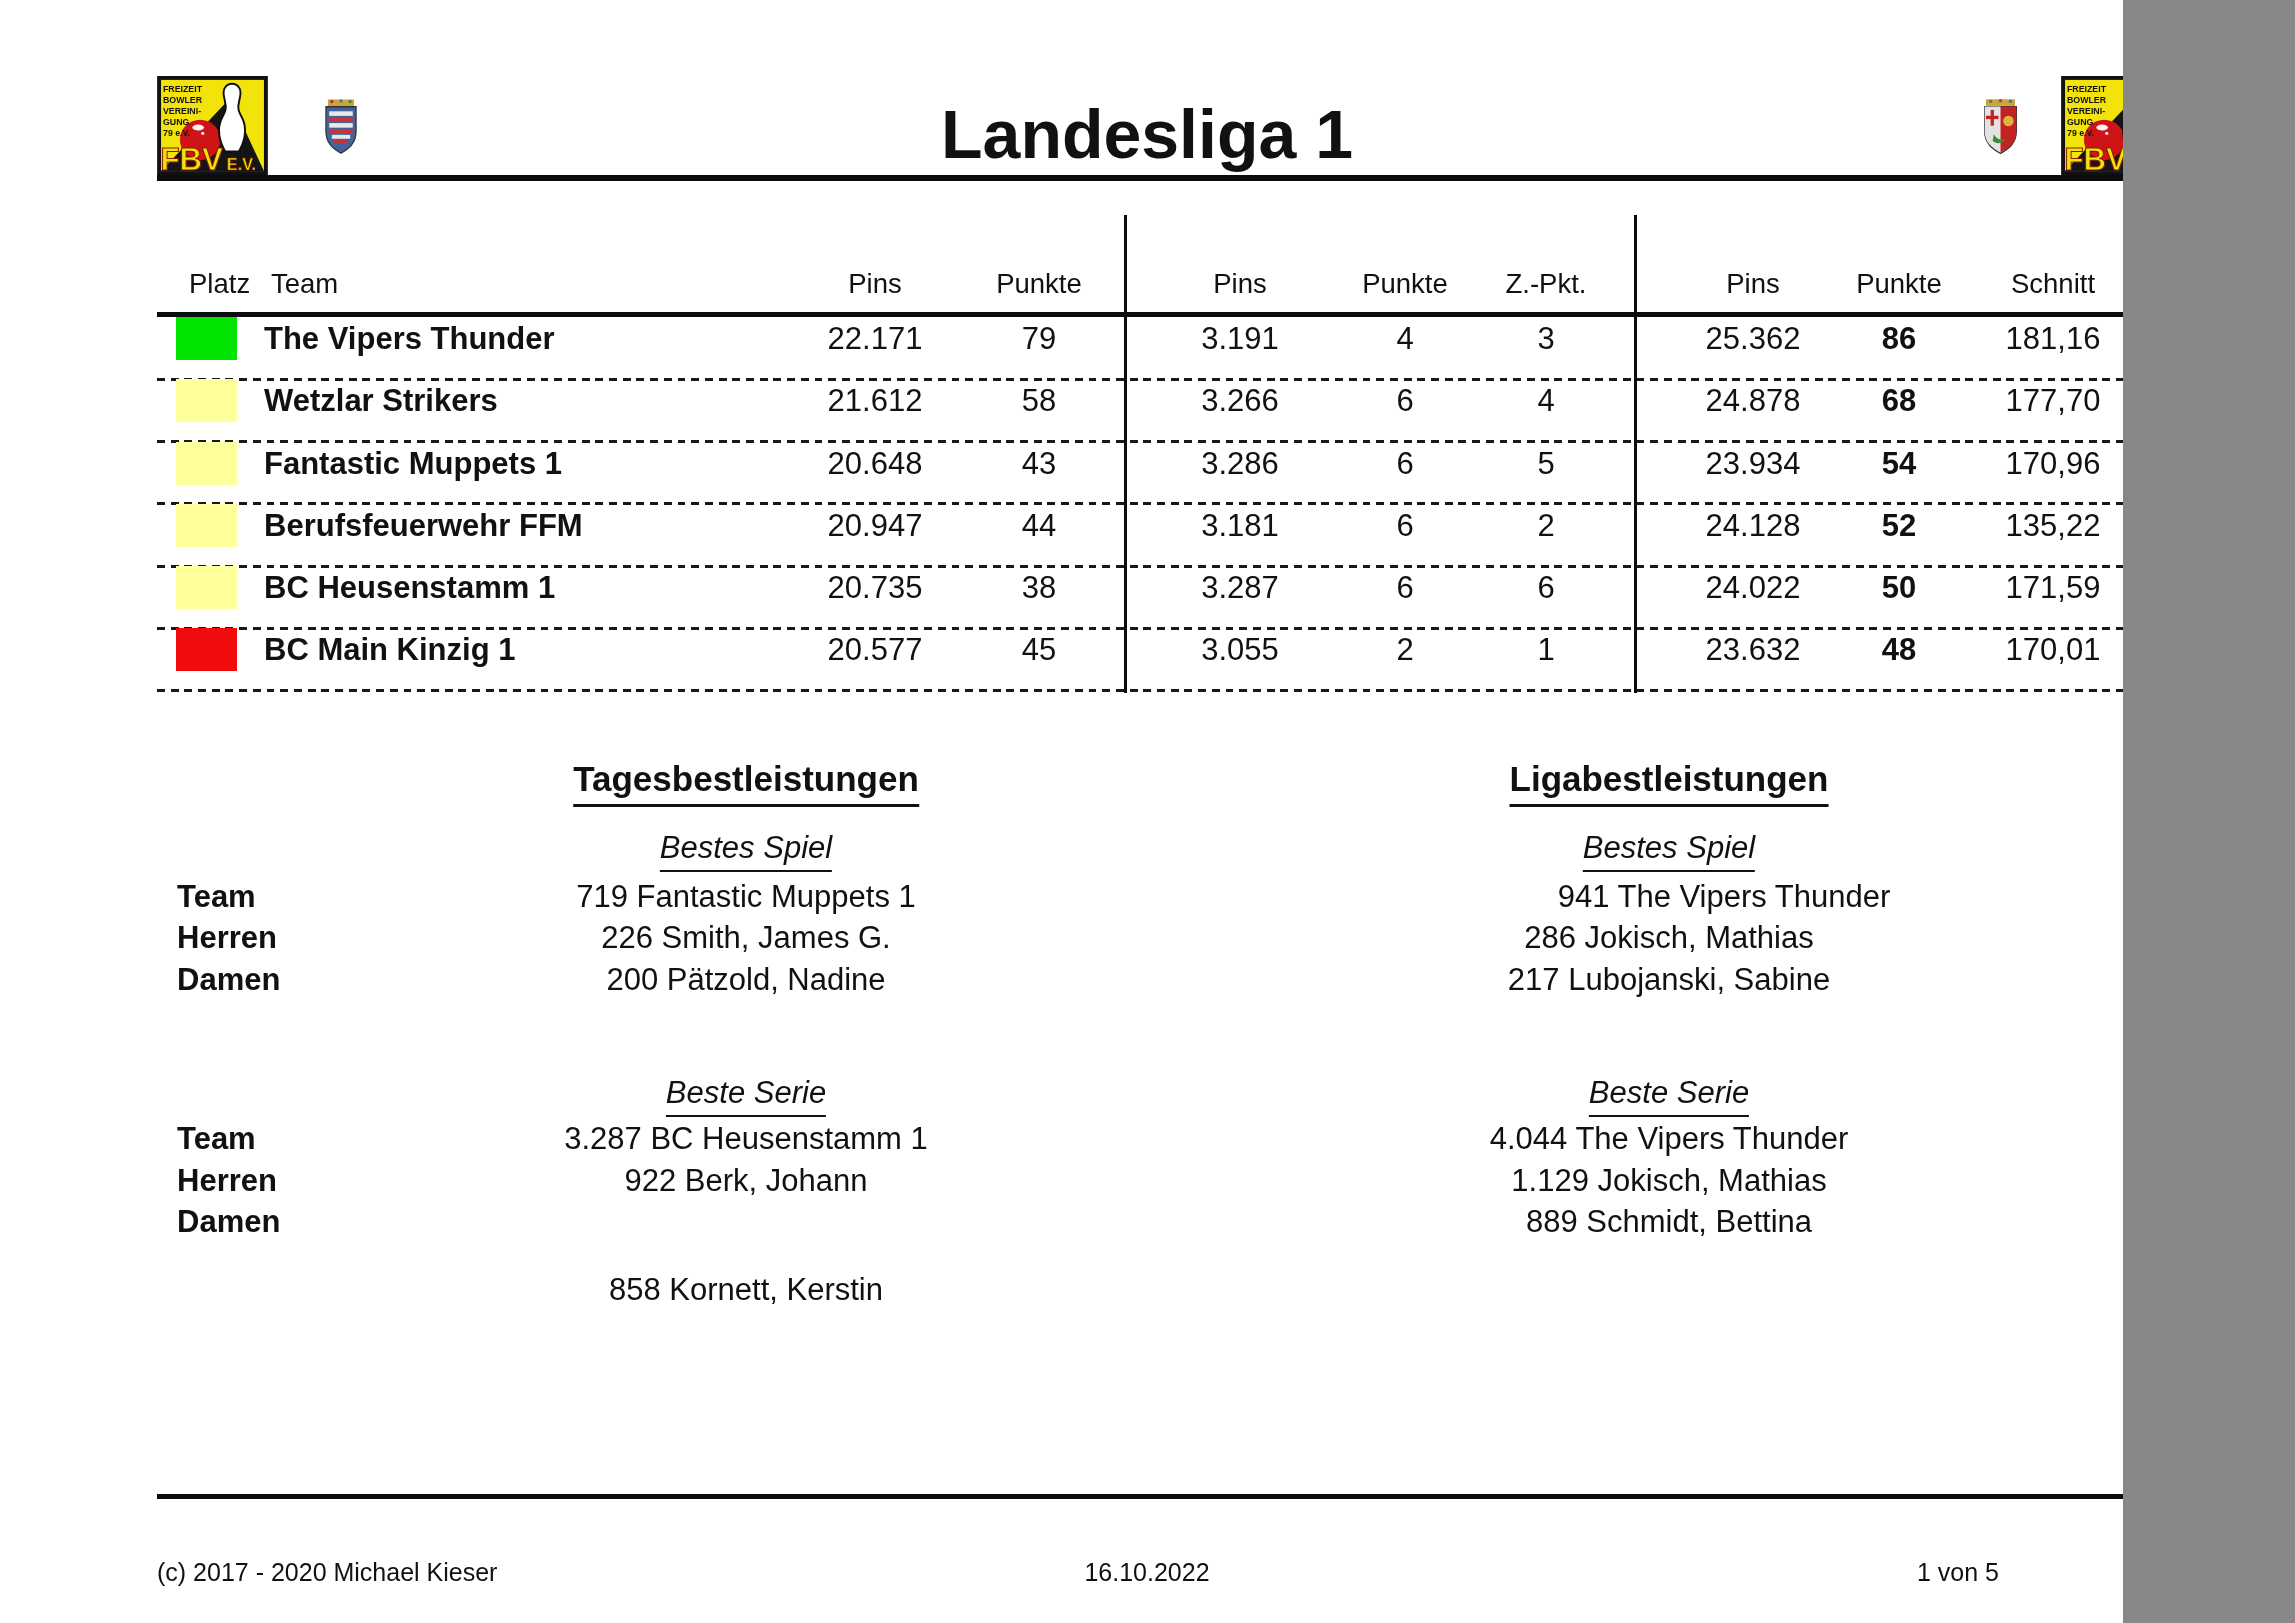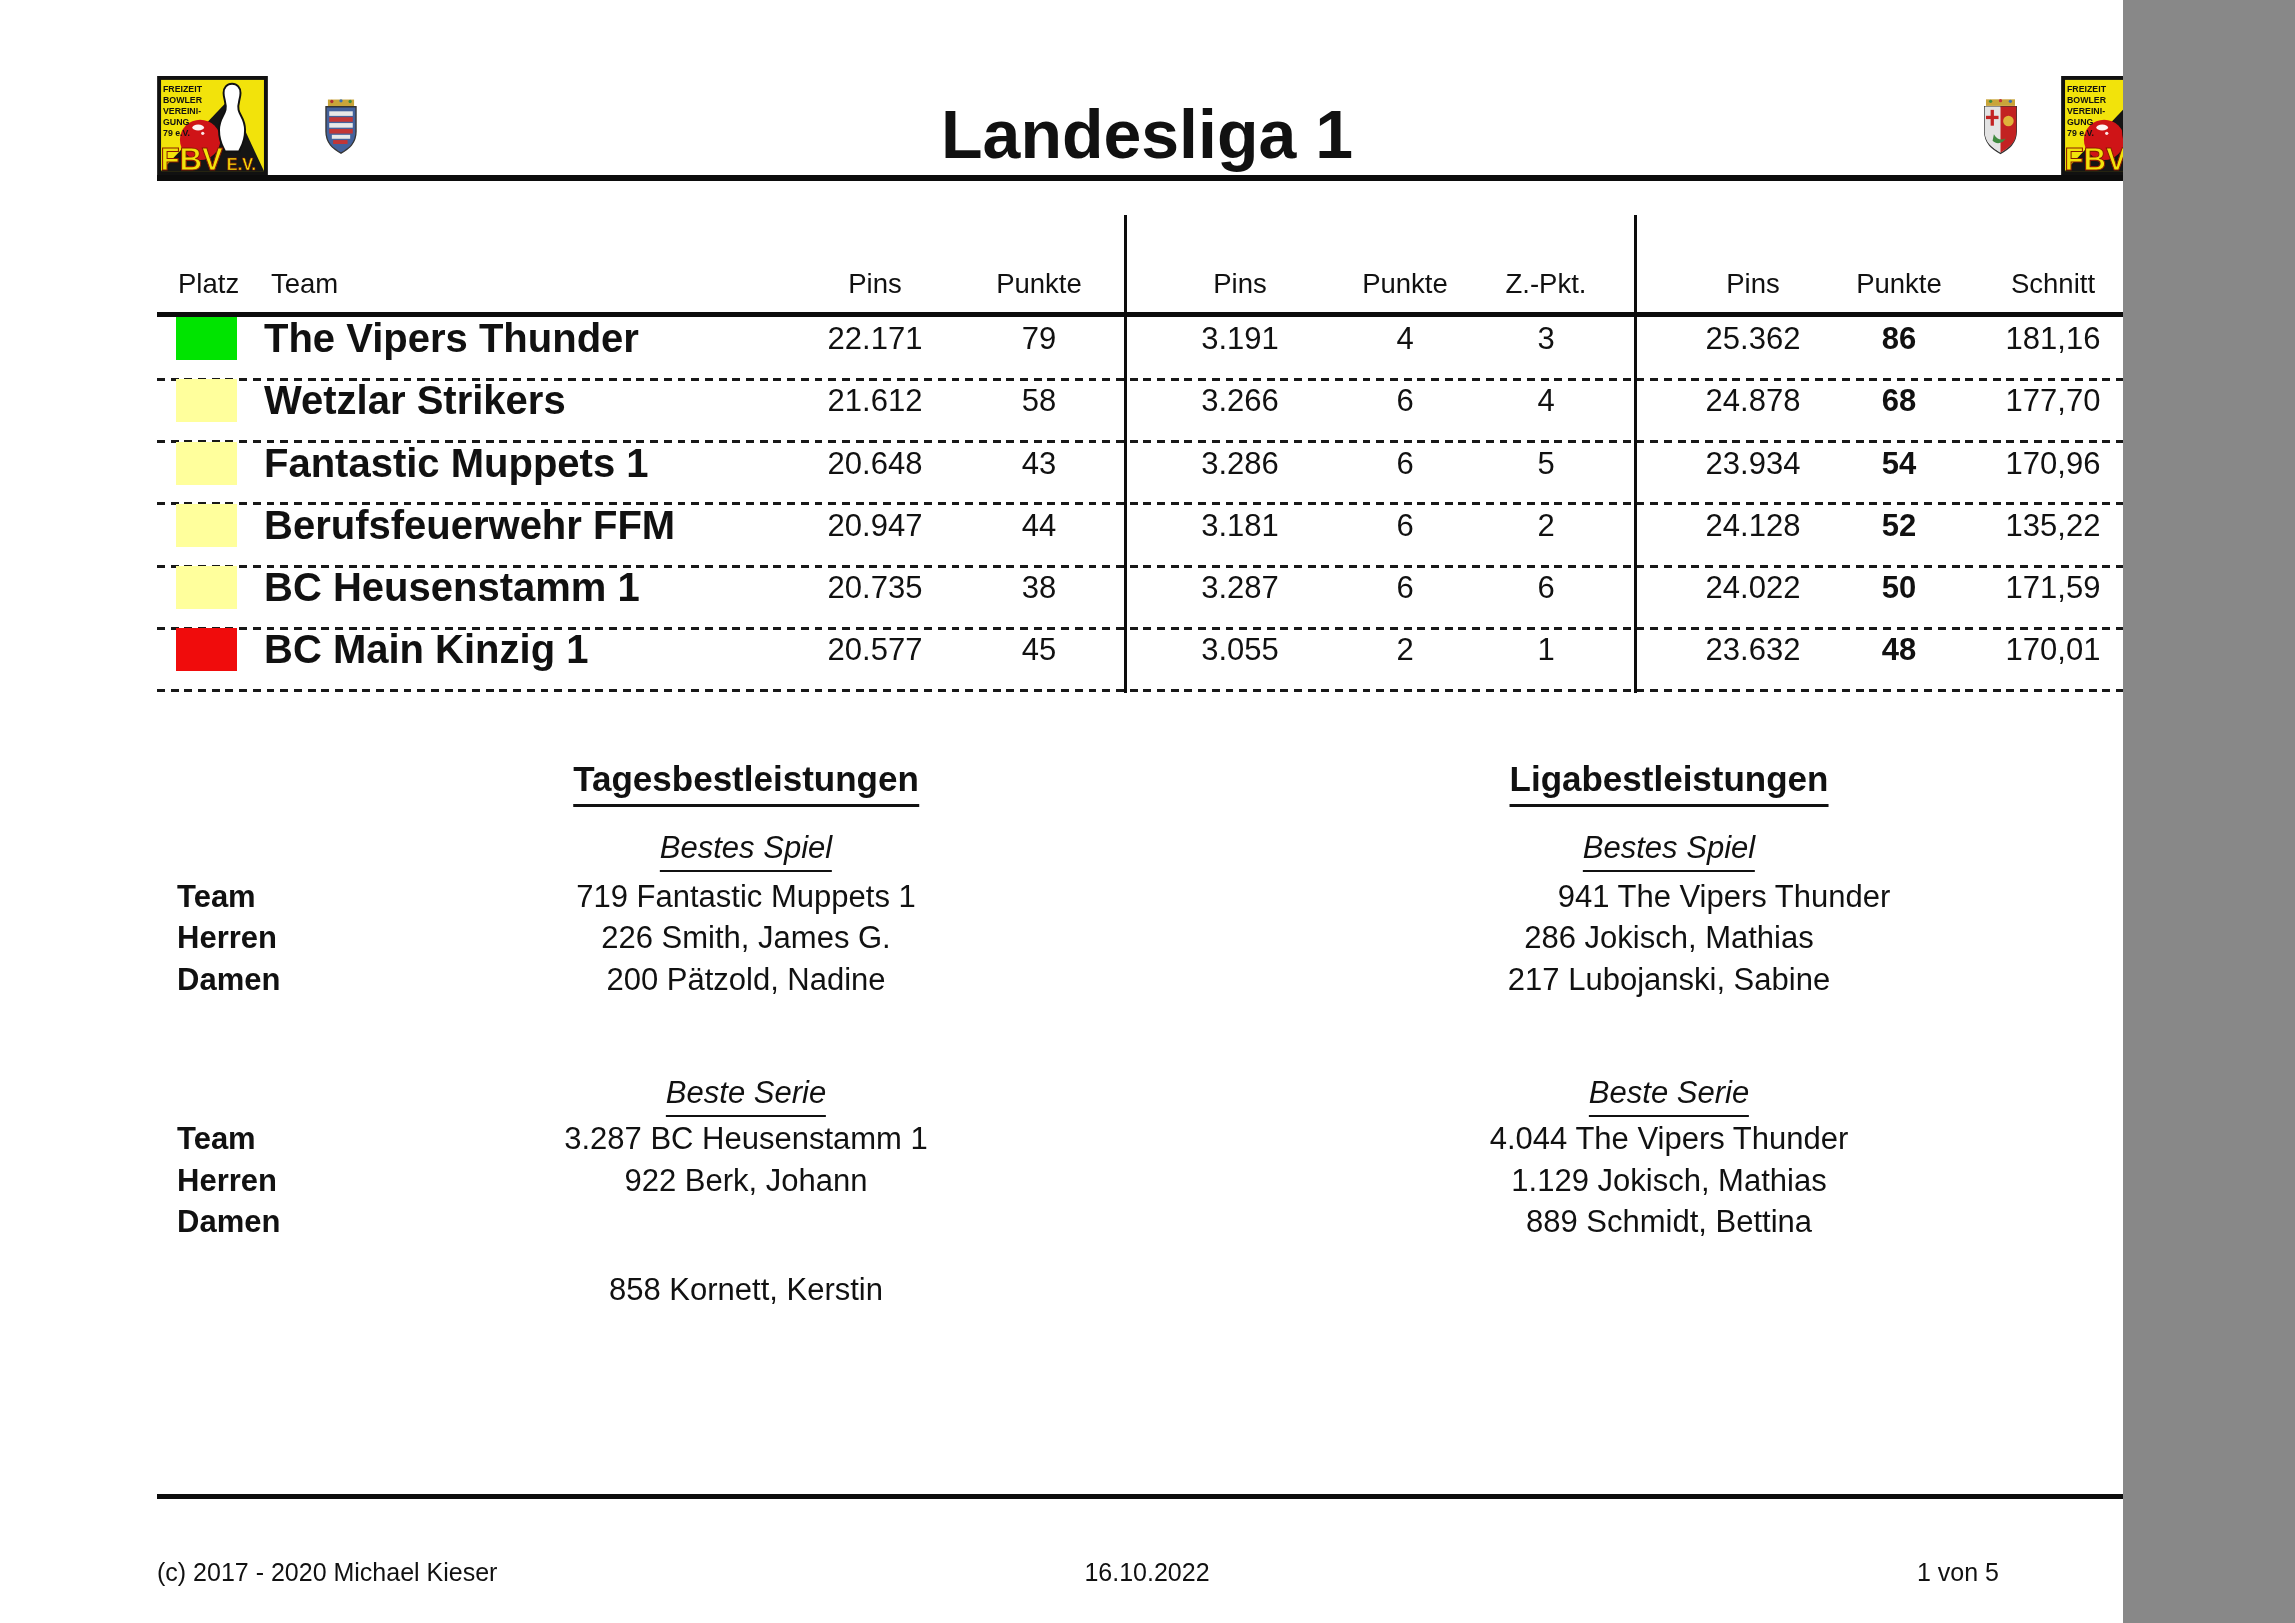--- a/index.html
+++ b/index.html
@@ -17,21 +17,21 @@
   .rule-top{top:175px;height:5.9px;}
   .rule-head{top:312px;height:5.2px;}
   .rule-foot{top:1494px;height:5.2px;}
   
   .grouprow{left:157px;top:211px;width:2015px;height:37px;font-size:30px;line-height:37px;}
   .colrow{left:157px;top:265px;width:2015px;height:37px;font-size:27.5px;line-height:37px;}
   .gcell{position:absolute;transform:translateX(-50%);white-space:nowrap;}
   .bold{font-weight:bold;}
   .trow{left:157px;width:2015px;height:62px;}
   .trow .swatch{position:absolute;left:19px;top:0;width:61px;height:43px;}
-  .trow .team{position:absolute;left:107px;top:0;line-height:43px;font-size:40px;font-weight:bold;white-space:nowrap;}
+  .trow .team{position:absolute;left:107px;top:0;line-height:43px;font-size:31px;font-weight:bold;white-space:nowrap;}
   .num{position:absolute;top:0;line-height:43px;font-size:31px;transform:translateX(-50%);white-space:nowrap;}
   .c-pins6{left:718px;} .c-pkt6{left:882px;}
   .c-pins7{left:1083px;} .c-pkt7{left:1248px;} .c-zpkt{left:1389px;}
   .c-pinsT{left:1596px;} .c-pktT{left:1742px;} .c-schnitt{left:1896px;}
   .dash{left:157px;width:2015px;height:2.6px;
     background:repeating-linear-gradient(90deg,#181818 0 7.9px,transparent 7.9px 13.7px);}
   .vline{width:2.6px;background:#0c0c0c;top:215px;height:478px;}
   
   .sechead{transform:translateX(-50%);font-size:35px;line-height:42px;font-weight:bold;
     border-bottom:3.3px solid #111;padding-bottom:3.9px;white-space:nowrap;}
@@ -119,21 +119,21 @@
       </g>
       <text x="5" y="144" font-family="Liberation Sans, sans-serif" font-size="48" font-weight="bold" fill="#f2e30b" stroke="#8a1a00" stroke-width="1.6">FBV</text>
       <text x="107" y="144" font-family="Liberation Sans, sans-serif" font-size="25" font-weight="bold" fill="#f2e30b" stroke="#8a1a00" stroke-width="1">E.V.</text>
     </svg>
   </div>
 
   <div class="abs rule rule-top"></div>
 
 
   <div class="abs colrow">
-    <span class="gcell" style="left:21px;transform:none;">Platz</span>
+    <span class="gcell" style="left:32px;transform:none;">Platz</span>
     <span class="gcell" style="left:114px;transform:none;">Team</span>
     <span class="gcell" style="left:718px;">Pins</span>
     <span class="gcell" style="left:882px;">Punkte</span>
     <span class="gcell" style="left:1083px;">Pins</span>
     <span class="gcell" style="left:1248px;">Punkte</span>
     <span class="gcell" style="left:1389px;">Z.-Pkt.</span>
     <span class="gcell" style="left:1596px;">Pins</span>
     <span class="gcell" style="left:1742px;">Punkte</span>
     <span class="gcell" style="left:1896px;">Schnitt</span>
   </div>

